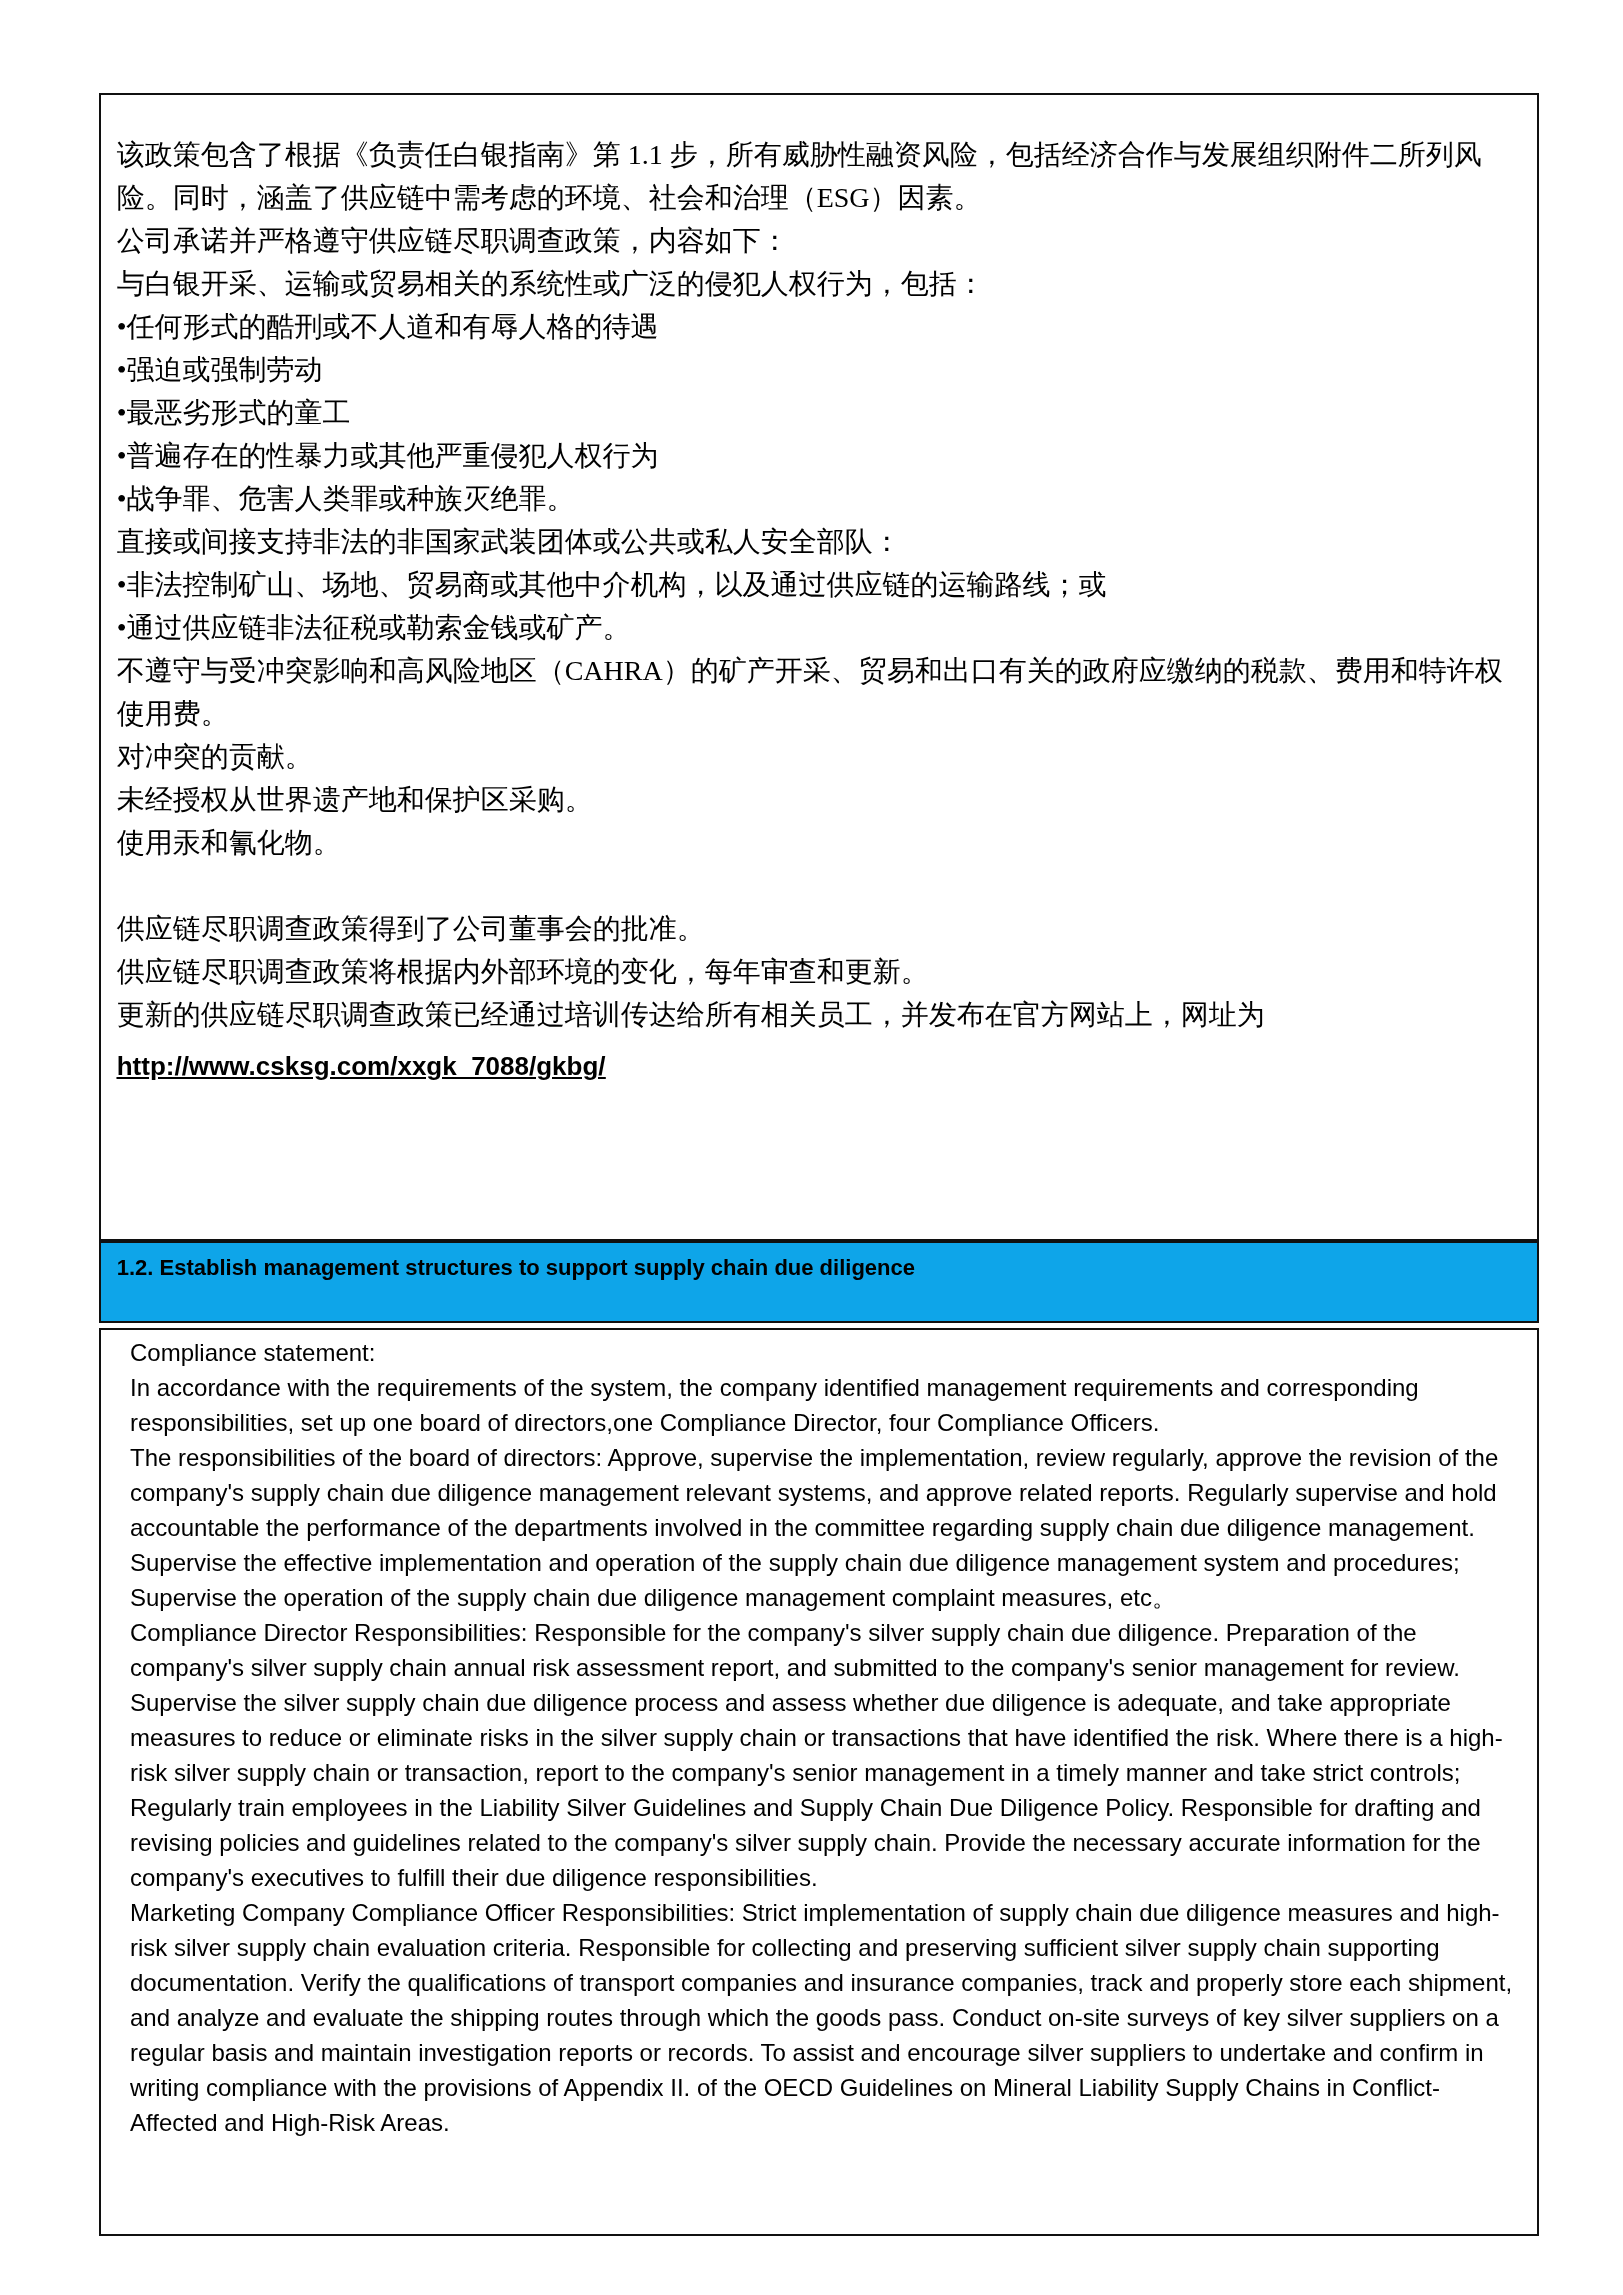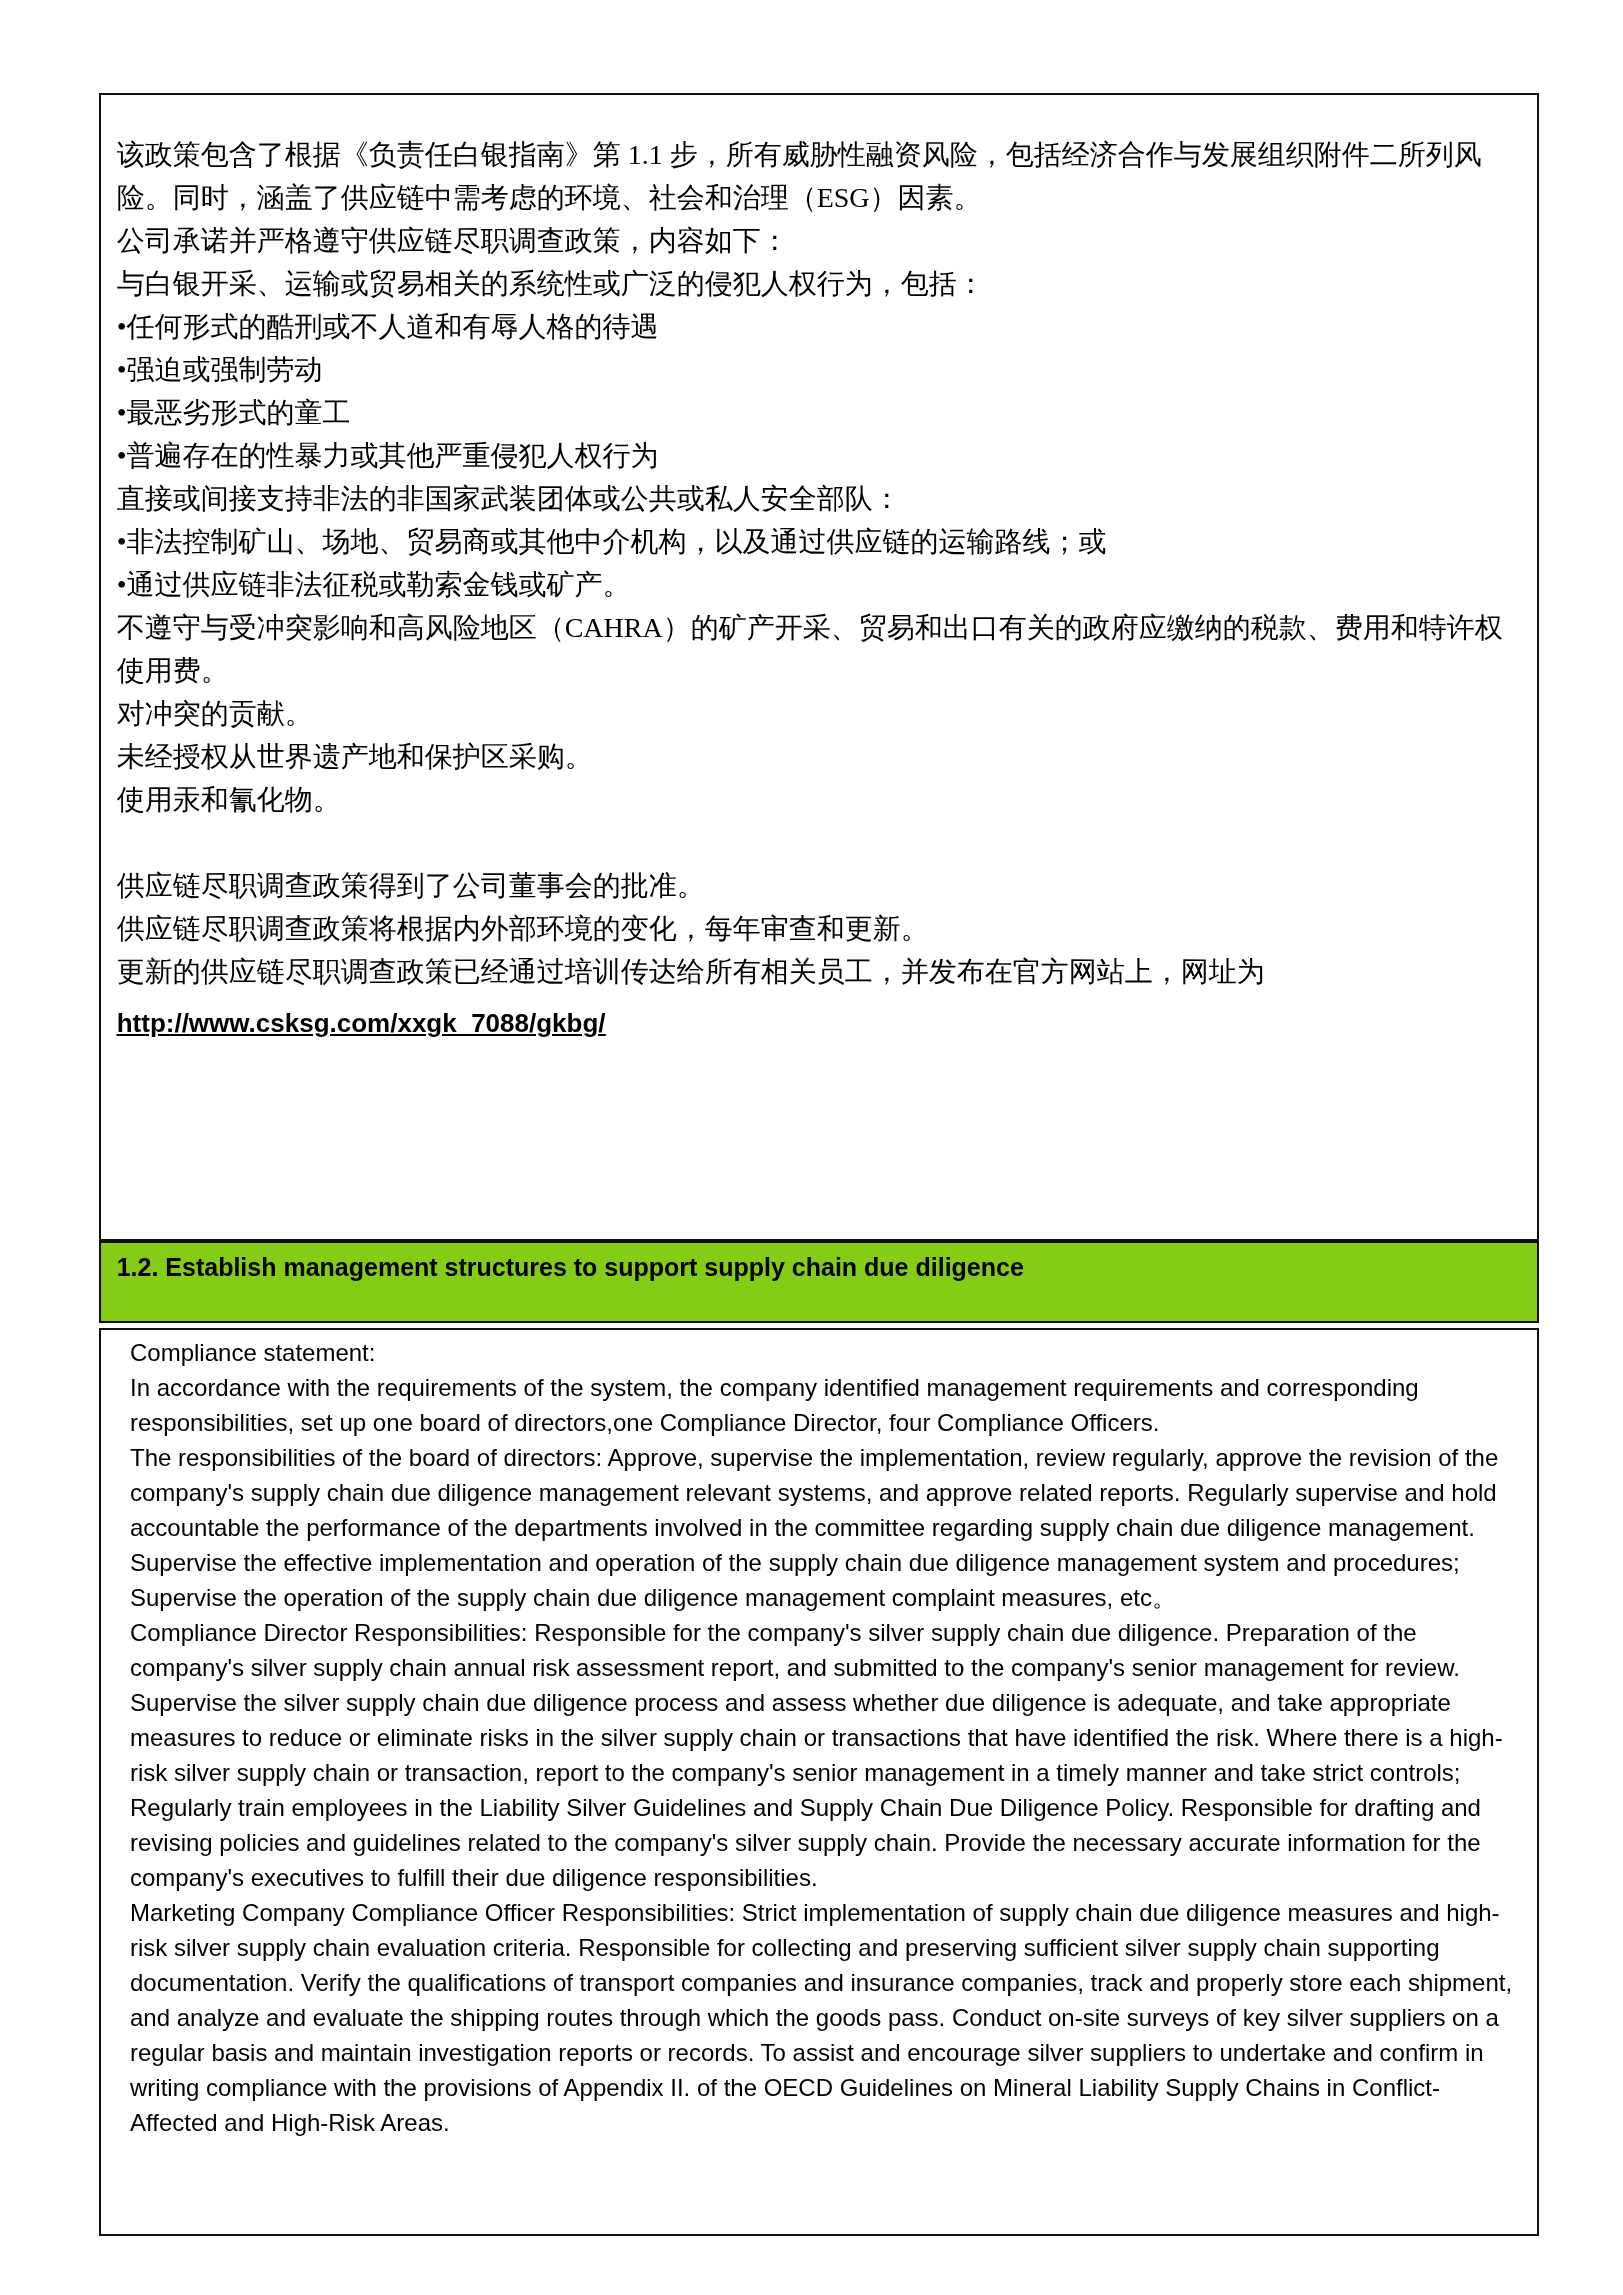--- a/index.html
+++ b/index.html
@@ -36,23 +36,23 @@
     font-family: "Liberation Sans", "DejaVu Sans", sans-serif;
     font-size: 26px;
     font-weight: bold;
     text-decoration: underline;
     color: #000000;
   }
   
   #section-header-bar {
     top: 1241px;
     height: 82px;
-    background: #84cc16;
+    background: #0ea5e9;
     padding: 9.2px 15.7px 0 15.7px;
-    font-size: 25px;
+    font-size: 22px;
     font-weight: bold;
     line-height: 31px;
   }
   
   #compliance-box {
     top: 1328px;
     height: 908px;
     padding: 5.2px 19.6px 0 29px;
     font-size: 24px;
     line-height: 35px;
@@ -64,20 +64,21 @@
 <body>
 
 <div class="box" id="policy-box">
   <p>该政策包含了根据《负责任白银指南》第 1.1 步，所有威胁性融资风险，包括经济合作与发展组织附件二所列风险。同时，涵盖了供应链中需考虑的环境、社会和治理（ESG）因素。</p>
   <p>公司承诺并严格遵守供应链尽职调查政策，内容如下：</p>
   <p>与白银开采、运输或贸易相关的系统性或广泛的侵犯人权行为，包括：</p>
   <p>•任何形式的酷刑或不人道和有辱人格的待遇</p>
   <p>•强迫或强制劳动</p>
   <p>•最恶劣形式的童工</p>
   <p>•普遍存在的性暴力或其他严重侵犯人权行为</p>
+  <p>•战争罪、危害人类罪或种族灭绝罪。</p>
   <p>直接或间接支持非法的非国家武装团体或公共或私人安全部队：</p>
   <p>•非法控制矿山、场地、贸易商或其他中介机构，以及通过供应链的运输路线；或</p>
   <p>•通过供应链非法征税或勒索金钱或矿产。</p>
   <p>不遵守与受冲突影响和高风险地区（CAHRA）的矿产开采、贸易和出口有关的政府应缴纳的税款、费用和特许权使用费。</p>
   <p>对冲突的贡献。</p>
   <p>未经授权从世界遗产地和保护区采购。</p>
   <p>使用汞和氰化物。</p>
   <p class="gap-before">供应链尽职调查政策得到了公司董事会的批准。</p>
   <p>供应链尽职调查政策将根据内外部环境的变化，每年审查和更新。</p>
   <p>更新的供应链尽职调查政策已经通过培训传达给所有相关员工，并发布在官方网站上，网址为</p>

